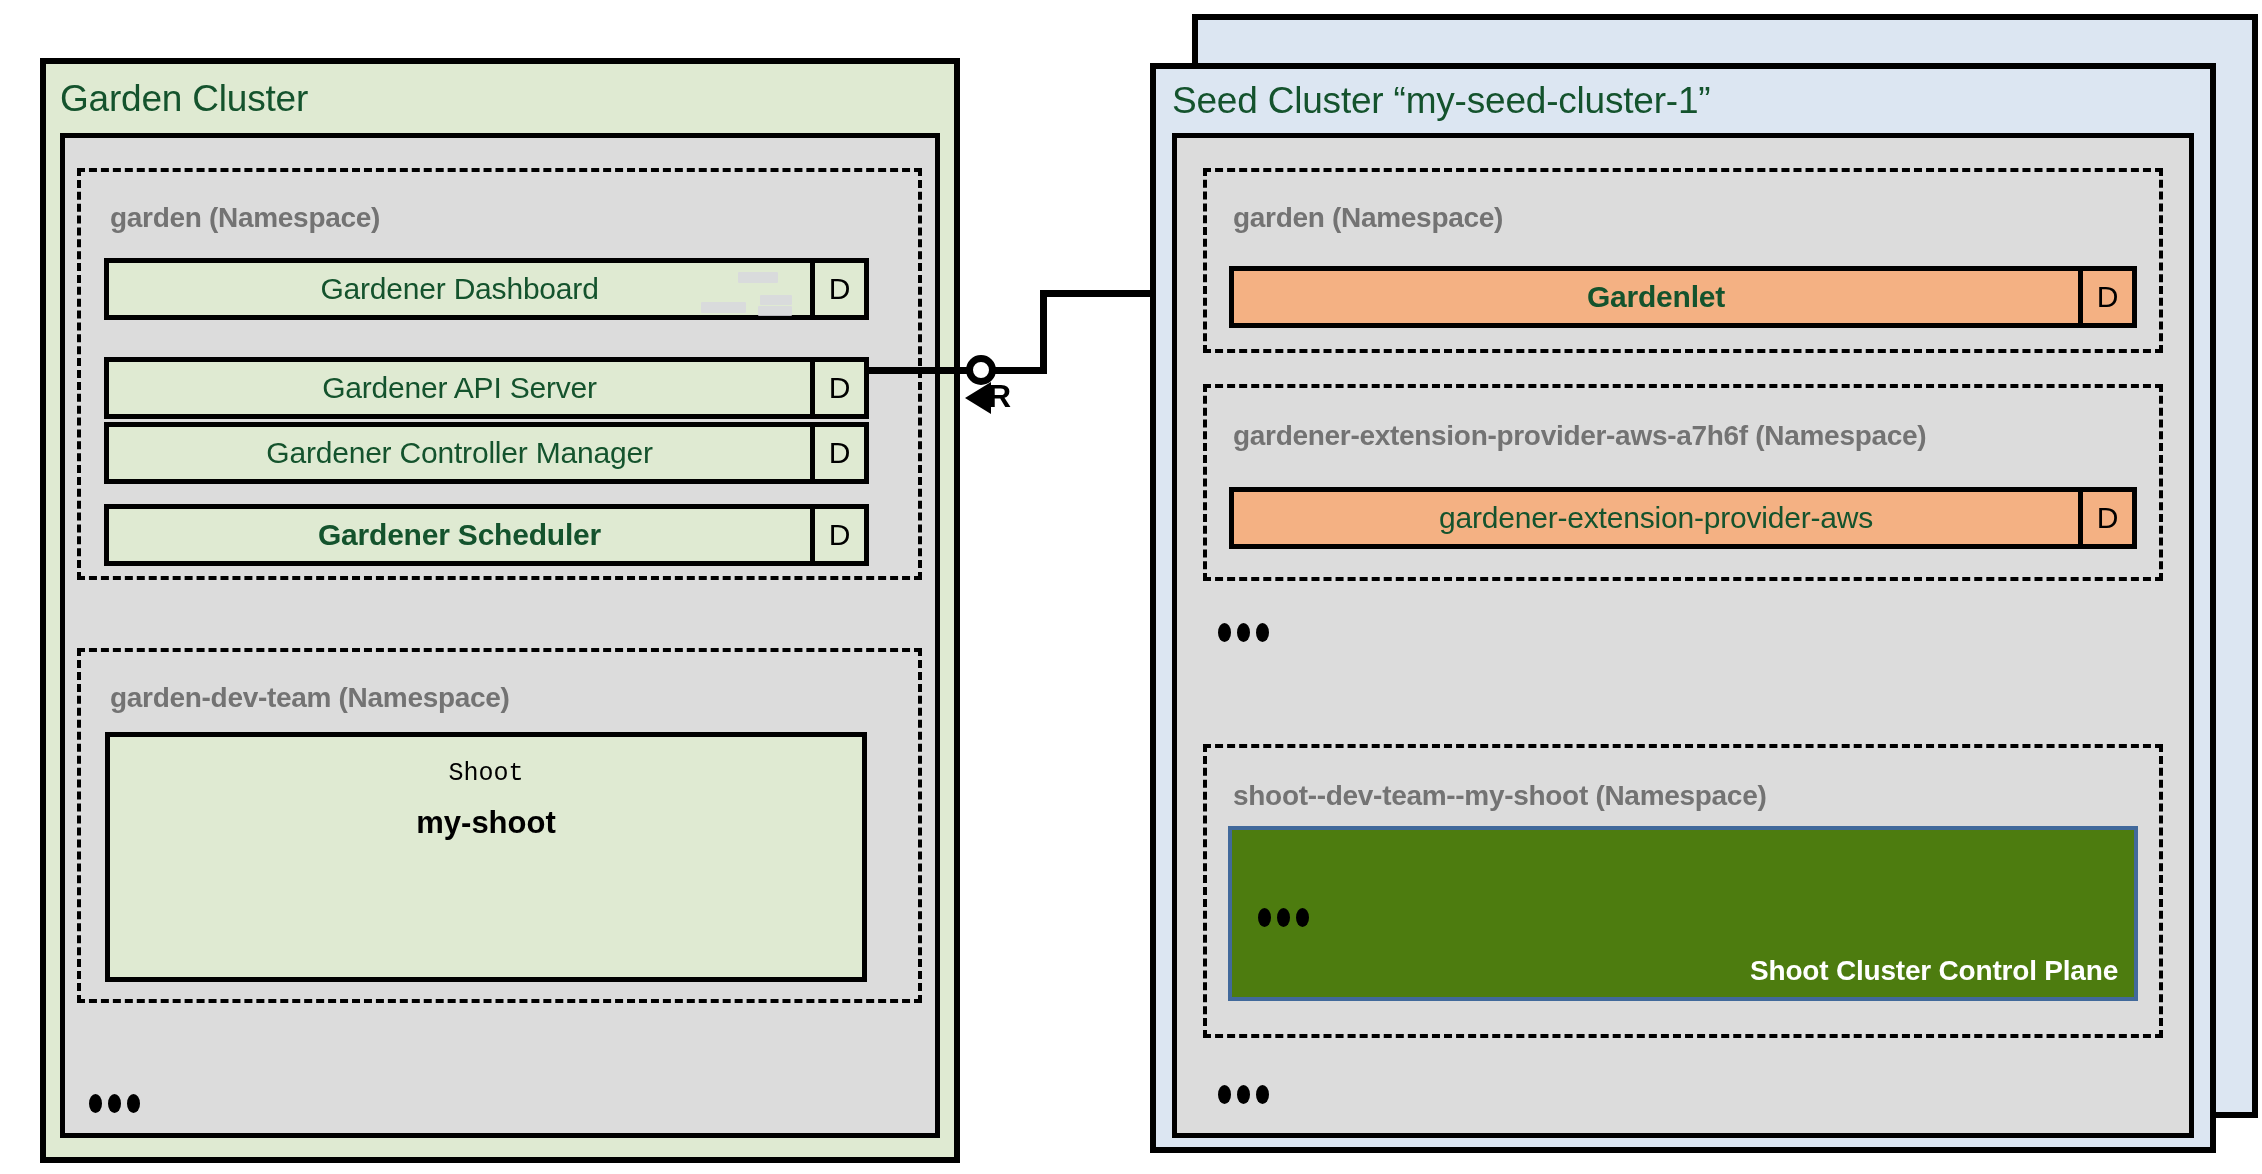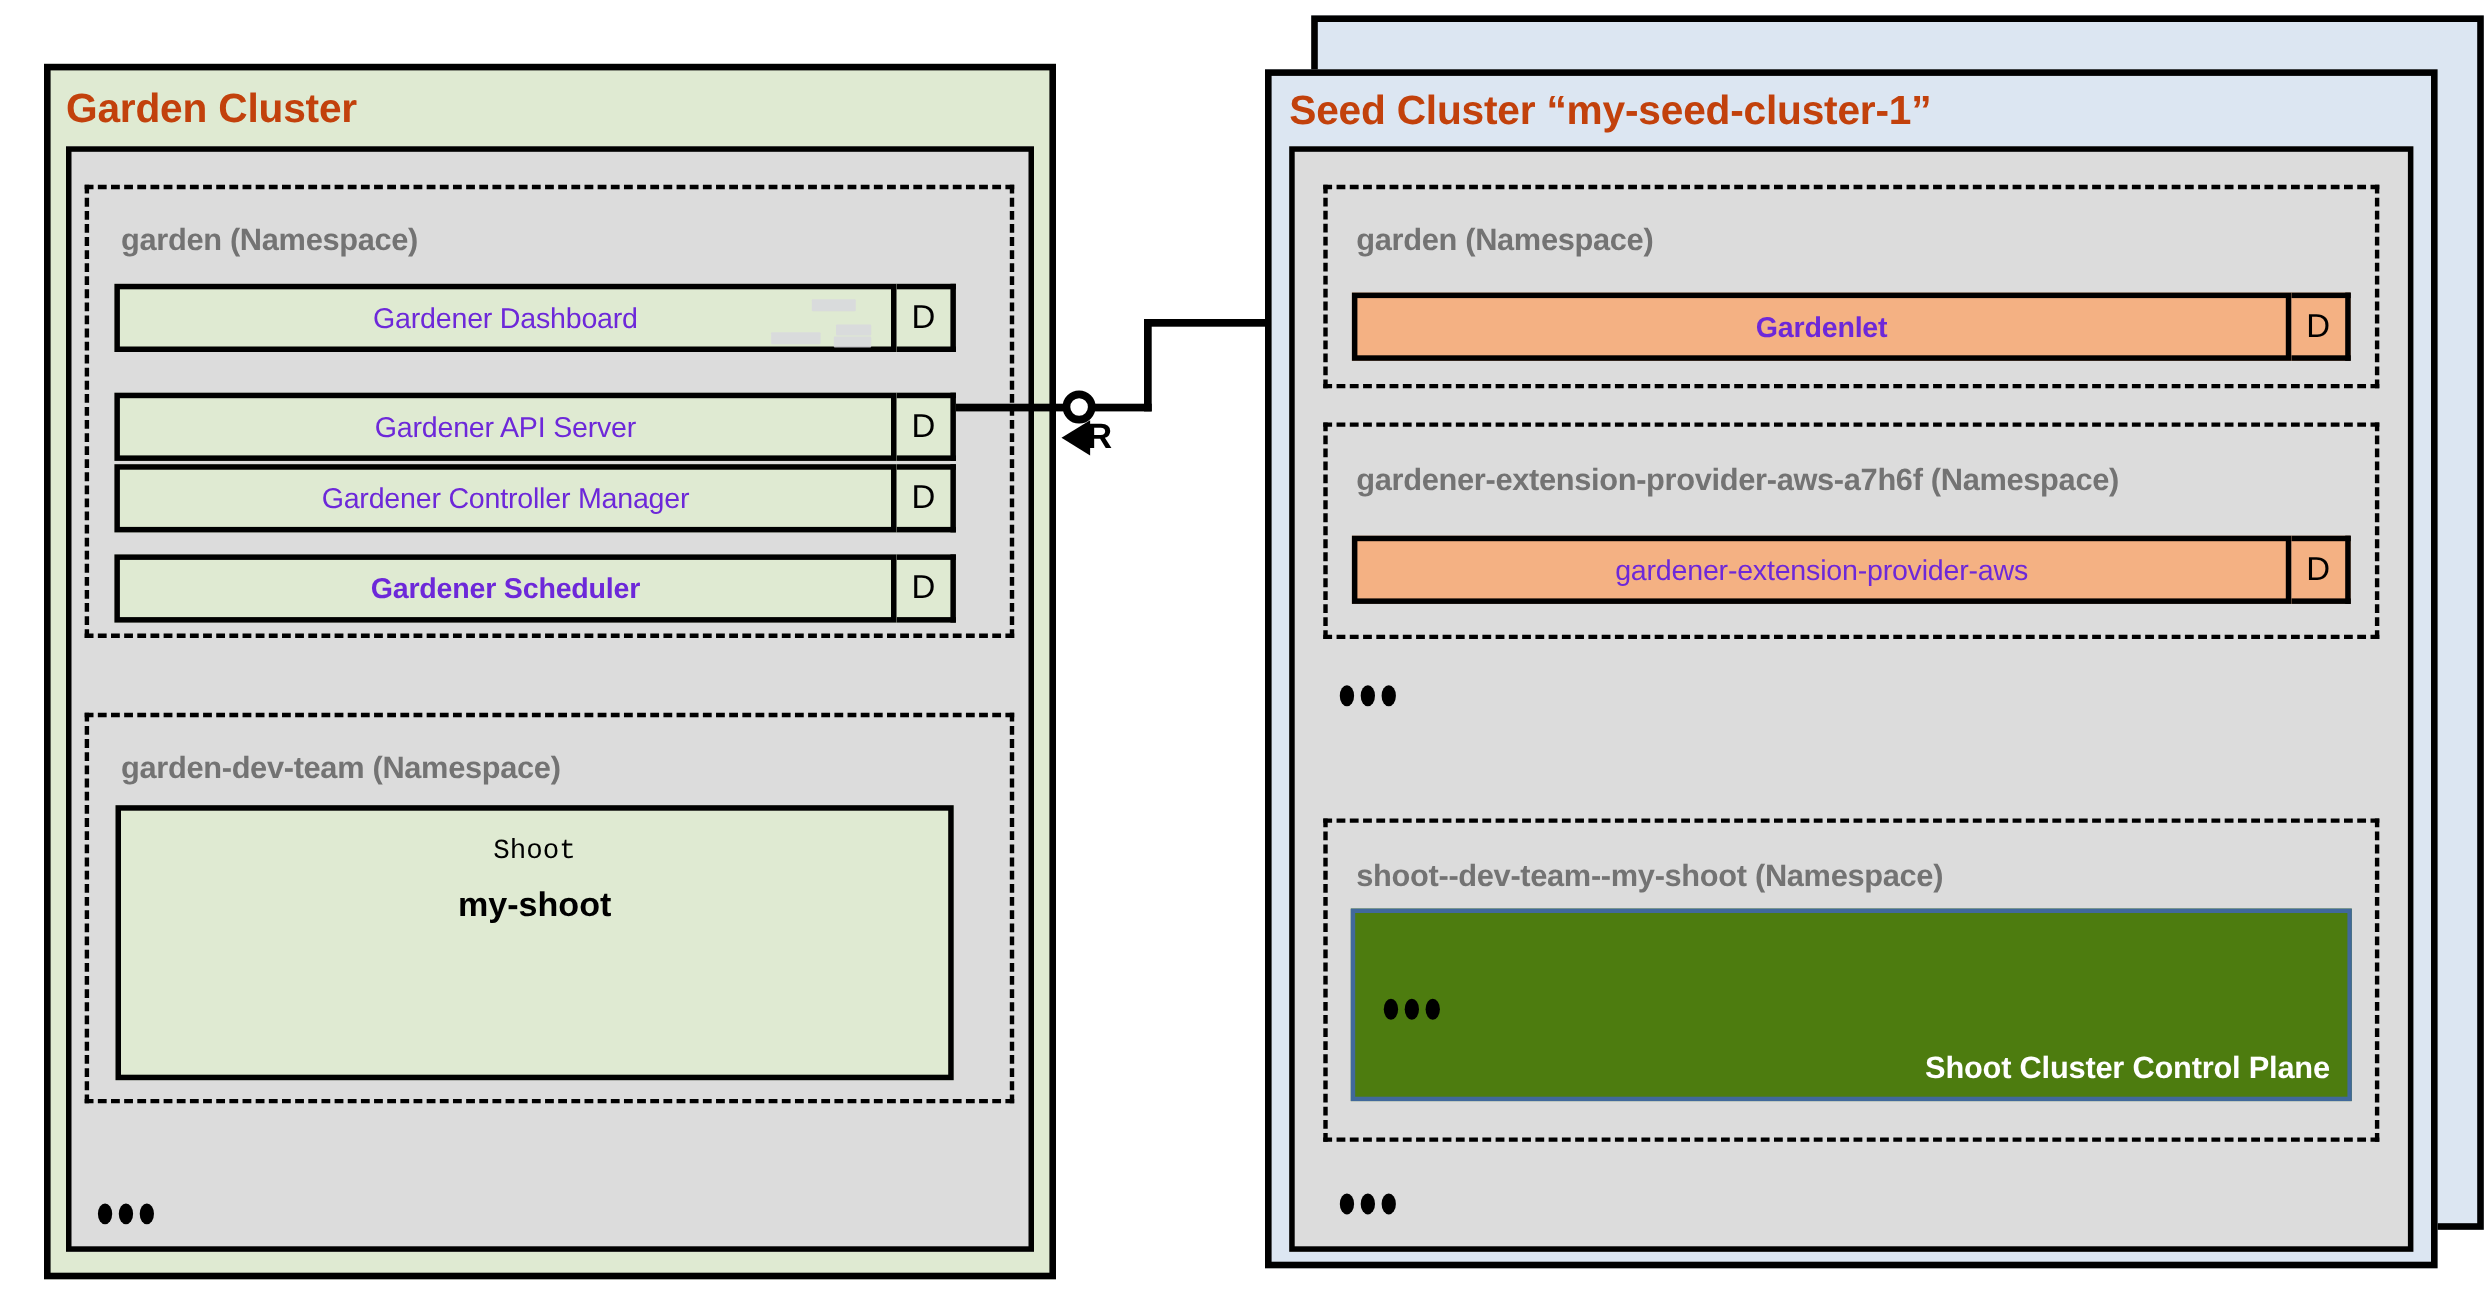--- a/index.html
+++ b/index.html
@@ -6,36 +6,36 @@
   body{
     font-family:"Liberation Sans", sans-serif;
     width:2262px;height:1174px;position:relative;overflow:hidden;
     -webkit-font-smoothing:antialiased;
   }
   .stage{position:absolute;inset:0;}
 
   
   .cluster{position:absolute;border:6px solid #000;box-sizing:border-box;}
   .cluster-title{
-    position:absolute;font-size:37px;color:#c2410c;white-space:nowrap;
-    font-weight:700;letter-spacing:-0.2px;
+    position:absolute;font-size:37px;color:#14532d;white-space:nowrap;
+    font-weight:400;letter-spacing:-0.2px;
   }
   .inner-panel{position:absolute;background:#dcdcdc;border:5px solid #000;box-sizing:border-box;}
   .ns{position:absolute;border:4px dashed #000;box-sizing:border-box;}
   .ns-title{
     position:absolute;font-size:28px;font-weight:bold;color:#737373;white-space:nowrap;
     letter-spacing:-0.3px;
   }
 
   
   .comp{position:absolute;display:flex;box-sizing:border-box;}
   .comp .body{
     flex:1;border:5px solid #000;box-sizing:border-box;
     display:flex;align-items:center;justify-content:center;
-    font-size:26px;color:#6d28d9;position:relative;overflow:hidden;
+    font-size:30px;color:#14532d;position:relative;overflow:hidden;
     letter-spacing:-0.2px;
   }
   .comp .dbox{
     width:54px;border:5px solid #000;border-left:0;box-sizing:border-box;
     display:flex;align-items:center;justify-content:center;
     font-size:30px;color:#000;
   }
   .comp.green .body,.comp.green .dbox{background:#dfead2;}
   .comp.orange .body,.comp.orange .dbox{background:#f4b183;}
   .comp .body.bold{font-weight:bold;}

